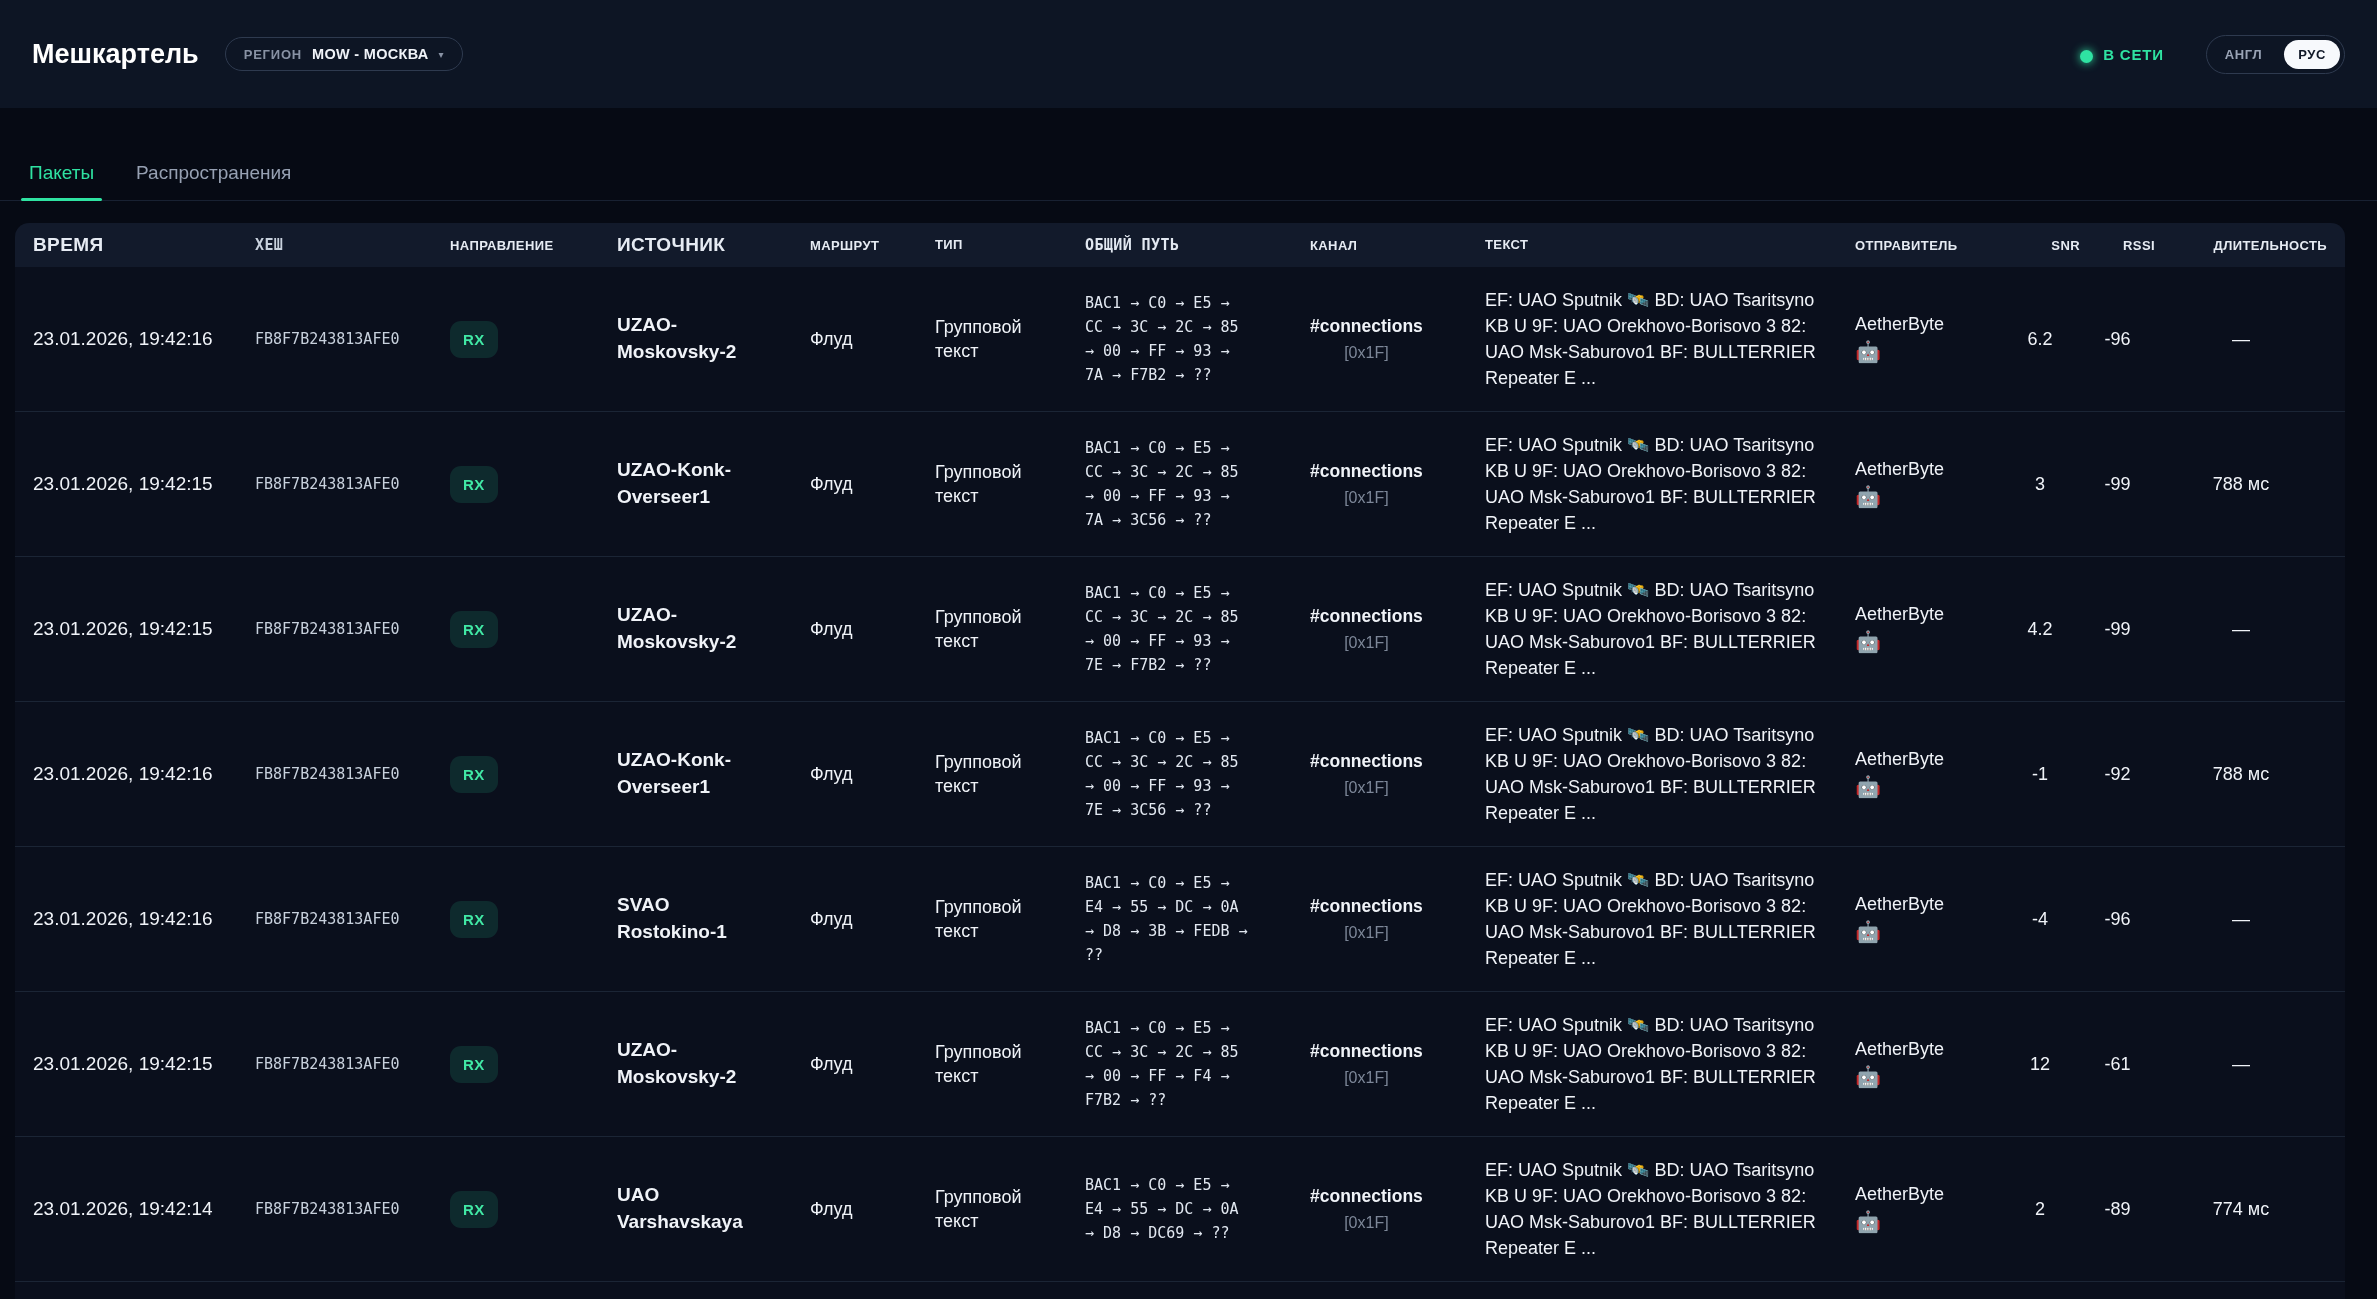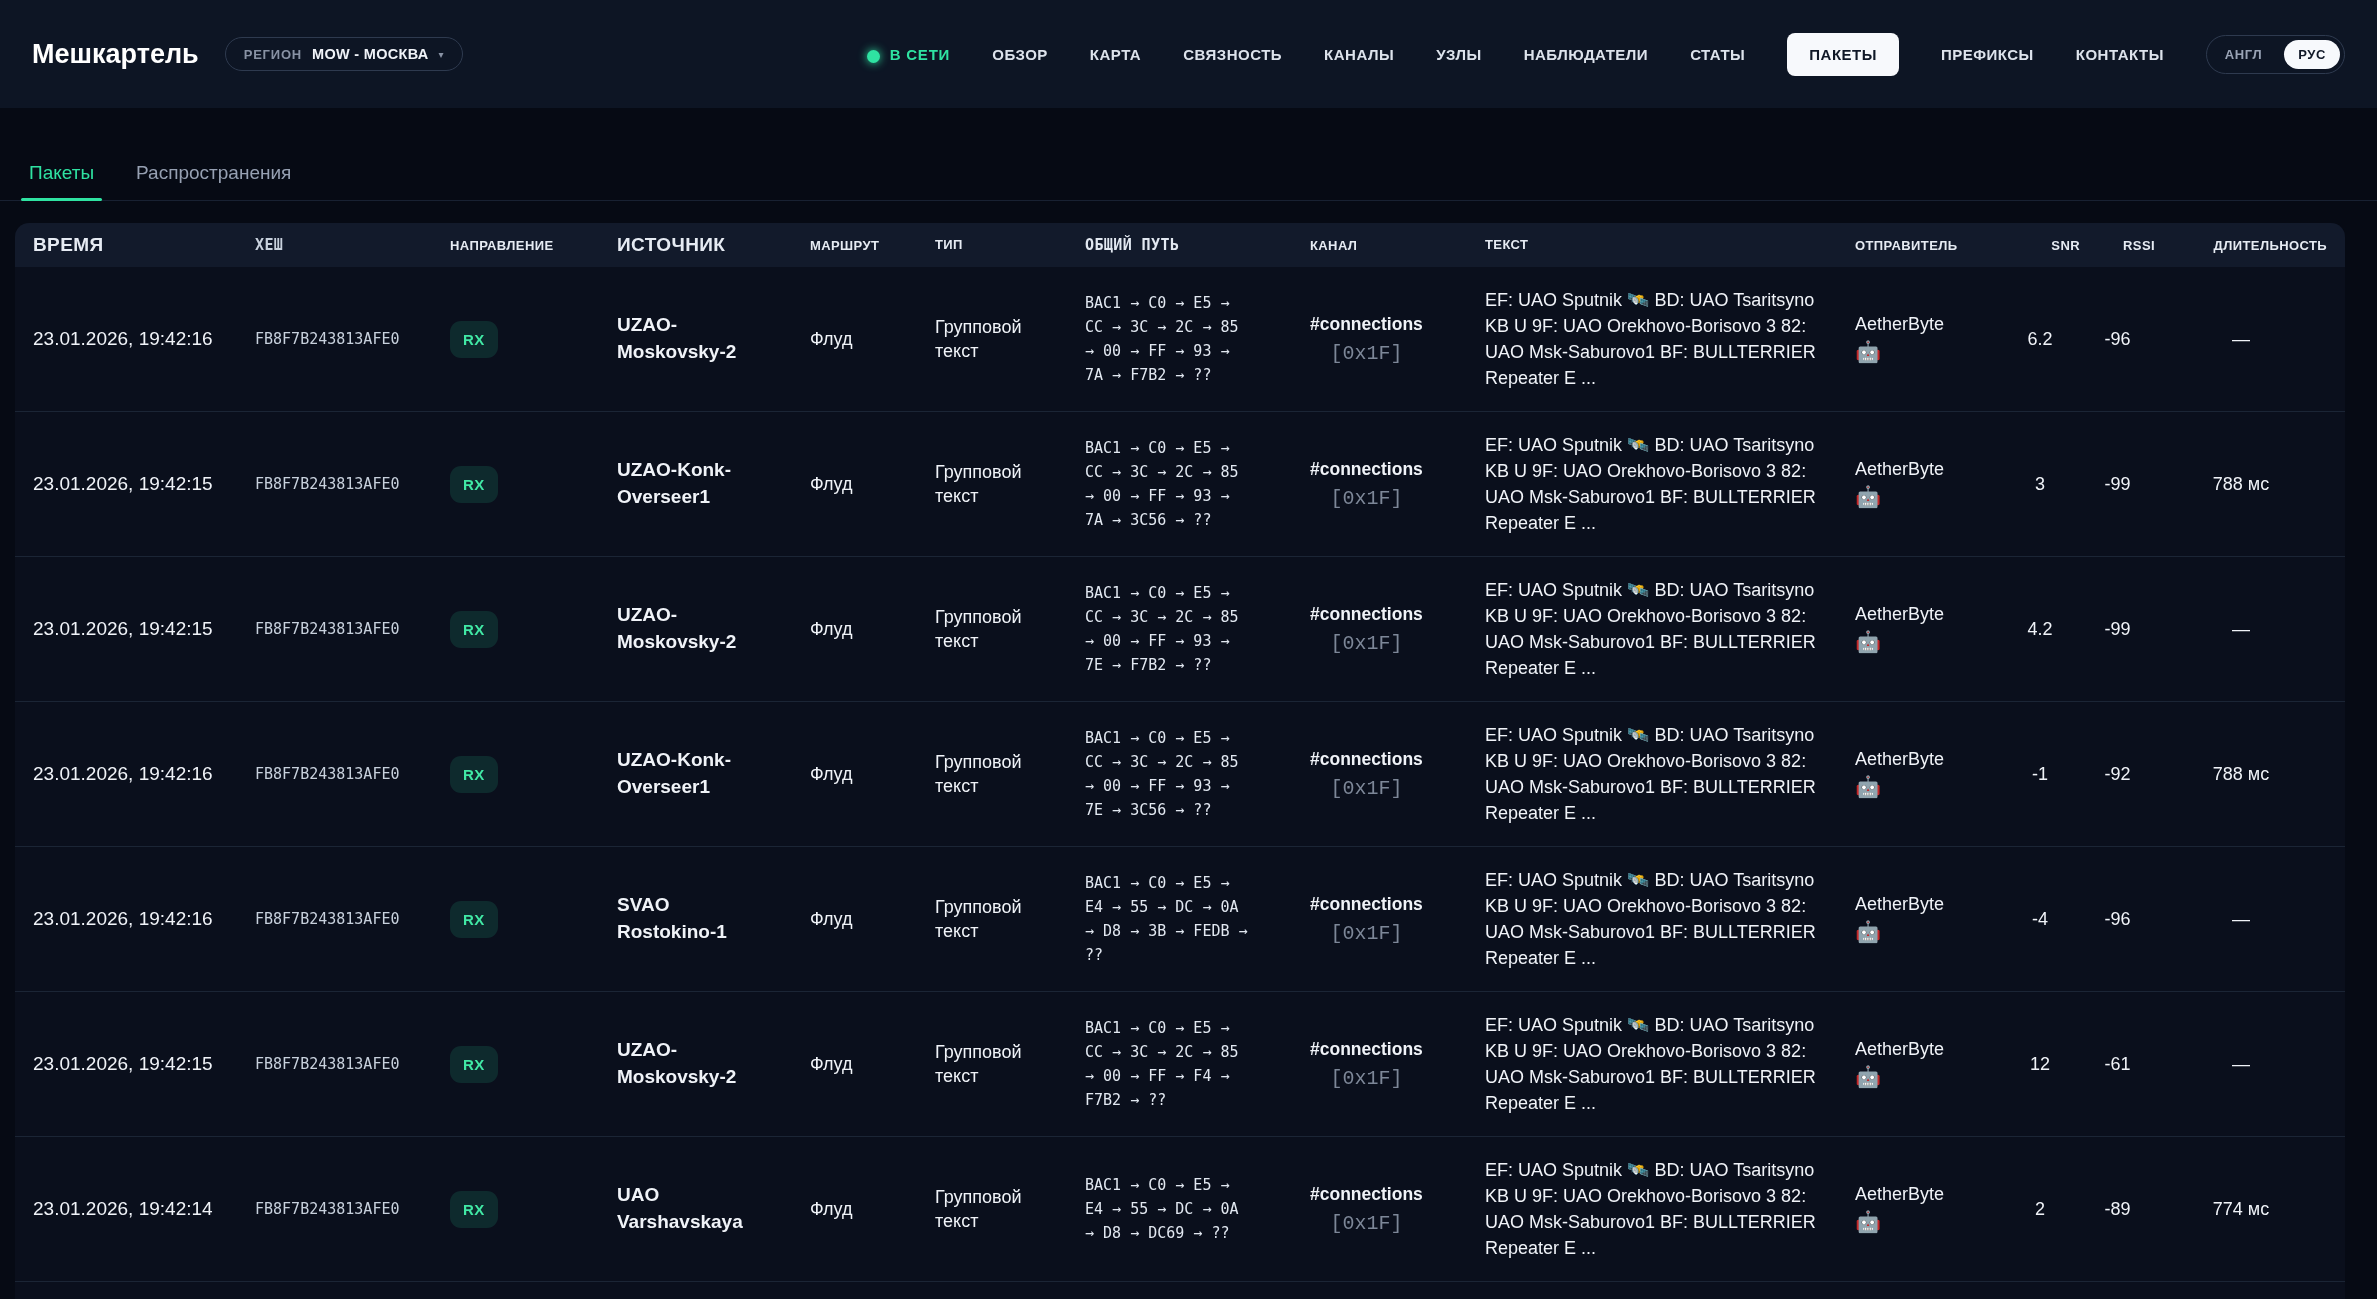--- a/index.html
+++ b/index.html
@@ -60,21 +60,21 @@
   .c-time{font-size:19px}
   .c-hash{font-family:"DejaVu Sans Mono","Liberation Mono",monospace;font-size:15px;color:var(--text-mono)}
   .rx-badge{display:inline-block;background:var(--green-bg);color:#41e8a5;font-size:15px;font-weight:700;
     letter-spacing:.5px;padding:10px 13px;border-radius:11px}
   .c-source{font-size:19px;font-weight:700;max-width:120px;line-height:1.4}
   .c-type{max-width:115px;line-height:1.35}
   .c-path{font-family:"DejaVu Sans Mono","Liberation Mono",monospace;font-size:15px;color:#e2e8f1;
     max-width:165px;line-height:1.6}
   .channel-block{width:max-content;text-align:center}
   .channel-name{font-size:17.5px;font-weight:700}
-  .channel-hex{font-family:Liberation Mono, monospace;font-size:20px;color:var(--hex-dim);margin-top:7px}
+  .channel-hex{font-family:Liberation Sans, sans-serif;font-size:16px;color:var(--hex-dim);margin-top:7px}
   .c-text{max-width:345px;line-height:1.45}
   .sender-emoji{font-size:21px;margin-top:5px}
   .c-snr,.c-rssi,.c-duration{text-align:center}
   .th.c-snr,.th.c-rssi,.th.c-duration{text-align:right}
 </style>
 </head>
 <body>
 
 <div class="app">
 
@@ -84,32 +84,20 @@
       <span class="region-label">РЕГИОН</span>
       <span class="region-value">MOW - МОСКВА</span>
       <span class="caret">▾</span>
     </button>
 
     <div class="topbar-right">
       <div class="status">
         <span class="status-dot"></span>
         <span>В СЕТИ</span>
       </div>
-      <nav class="nav">
-          <button class="nav-item">ОБЗОР</button>
-          <button class="nav-item">КАРТА</button>
-          <button class="nav-item">СВЯЗНОСТЬ</button>
-          <button class="nav-item">КАНАЛЫ</button>
-          <button class="nav-item">УЗЛЫ</button>
-          <button class="nav-item">НАБЛЮДАТЕЛИ</button>
-          <button class="nav-item">СТАТЫ</button>
-          <button class="nav-item active">ПАКЕТЫ</button>
-          <button class="nav-item">ПРЕФИКСЫ</button>
-          <button class="nav-item">КОНТАКТЫ</button>
-        </nav>
       <div class="lang-toggle">
           <span class="lang">АНГЛ</span>
           <span class="lang selected">РУС</span>
         </div>
     </div>
   </header>
 
   <div class="content">
     <div class="tabs">
         <button class="tab active">Пакеты</button>

